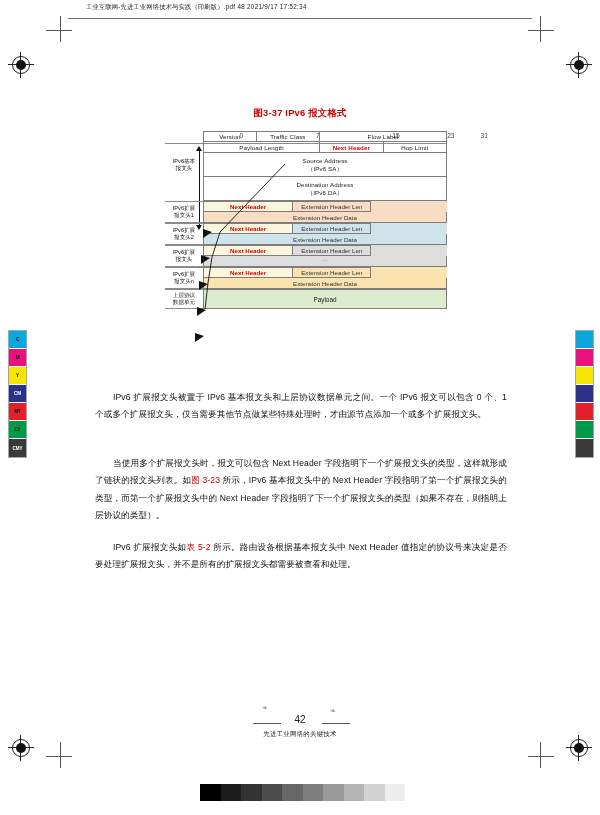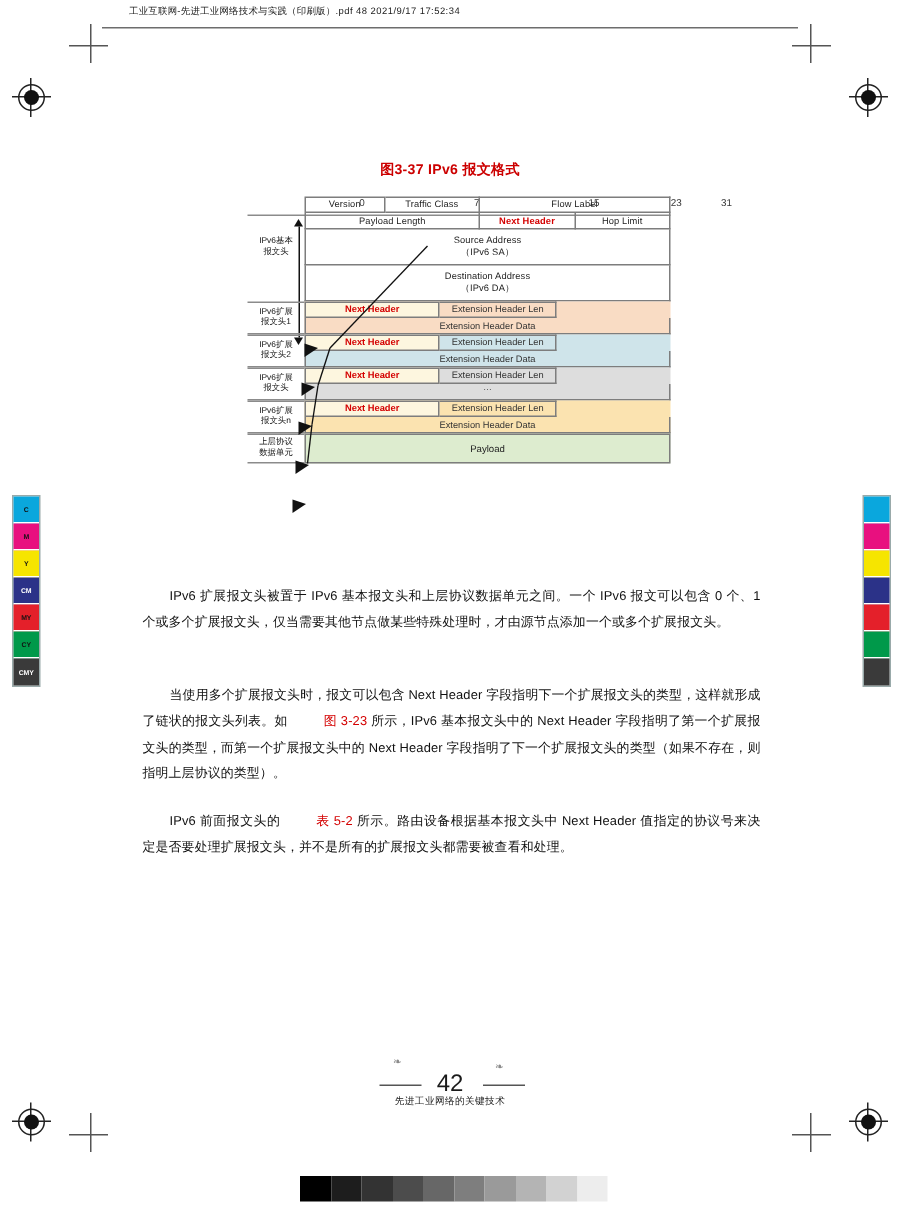--- a/index.html
+++ b/index.html
@@ -130,31 +130,31 @@
   #chain{position:absolute;left:165px;top:131px;width:282px;height:235px;pointer-events:none;}
 
   
   .para{
     position:absolute;left:95px;width:412px;
     font-size:8.6px;line-height:17.4px;color:#101010;
     text-align:justify;text-justify:inter-character;
     letter-spacing:.1px;
   }
   .para .ind{display:inline-block;width:18px;}
-  .para .ref{color:#d40000;margin-left:24px;}
+  .para .ref{color:#d40000;}
   #p1{top:389px;}
   #p2{top:455px;}
   #p3{top:539px;}
 
   
   #foot-rule-l{position:absolute;left:253px;top:723px;width:28px;height:1px;background:#555;}
   #foot-rule-r{position:absolute;left:322px;top:723px;width:28px;height:1px;background:#555;}
   #pageno{
     position:absolute;left:0;top:714px;width:600px;text-align:center;
-    font-size:16px;color:#1a1a1a;font-weight:normal;
+    font-size:10px;color:#1a1a1a;font-weight:normal;
   }
   #foot-title{
     position:absolute;left:0;top:730px;width:600px;text-align:center;
     font-size:6.4px;color:#1a1a1a;letter-spacing:.3px;
   }
   .orn{position:absolute;font-size:7px;color:#8b8b8b;}
   #orn-l{left:262px;top:704px;}
   #orn-r{left:330px;top:707px;}
 </style>
 </head>
@@ -385,21 +385,21 @@
 
   <div class="para" id="p1">
     <span class="ind"></span><span>IPv6 扩展报文头被置于 IPv6 基本报文头和上层协议数据单元之间。一个 IPv6 报文可以包含 0 个、1 个或多个扩展报文头，仅当需要其他节点做某些特殊处理时，才由源节点添加一个或多个扩展报文头。</span>
   </div>
 
   <div class="para" id="p2">
     <span class="ind"></span><span>当使用多个扩展报文头时，报文可以包含 Next Header 字段指明下一个扩展报文头的类型，这样就形成了链状的报文头列表。如</span><span class="ref">图 3-23</span><span> 所示，IPv6 基本报文头中的 Next Header 字段指明了第一个扩展报文头的类型，而第一个扩展报文头中的 Next Header 字段指明了下一个扩展报文头的类型（如果不存在，则指明上层协议的类型）。</span>
   </div>
 
   <div class="para" id="p3">
-    <span class="ind"></span><span>IPv6 前面报文头的</span><span class="ref">表 5-2</span><span> 所示。路由设备根据基本报文头中 Next Header 值指定的协议号来决定是否要处理扩展报文头，并不是所有的扩展报文头都需要被查看和处理。</span>
+    <span class="ind"></span><span>IPv6 扩展报文头如</span><span class="ref">表 5-2</span><span> 所示。路由设备根据基本报文头中 Next Header 值指定的协议号来决定是否要处理扩展报文头，并不是所有的扩展报文头都需要被查看和处理。</span>
   </div>
 
   <div class="orn" id="orn-l">❧</div>
   <div class="orn" id="orn-r">❧</div>
   <div id="foot-rule-l"></div>
   <div id="foot-rule-r"></div>
   <div id="pageno">42</div>
   <div id="foot-title">先进工业网络的关键技术</div>
 
   <div id="grayscale">

